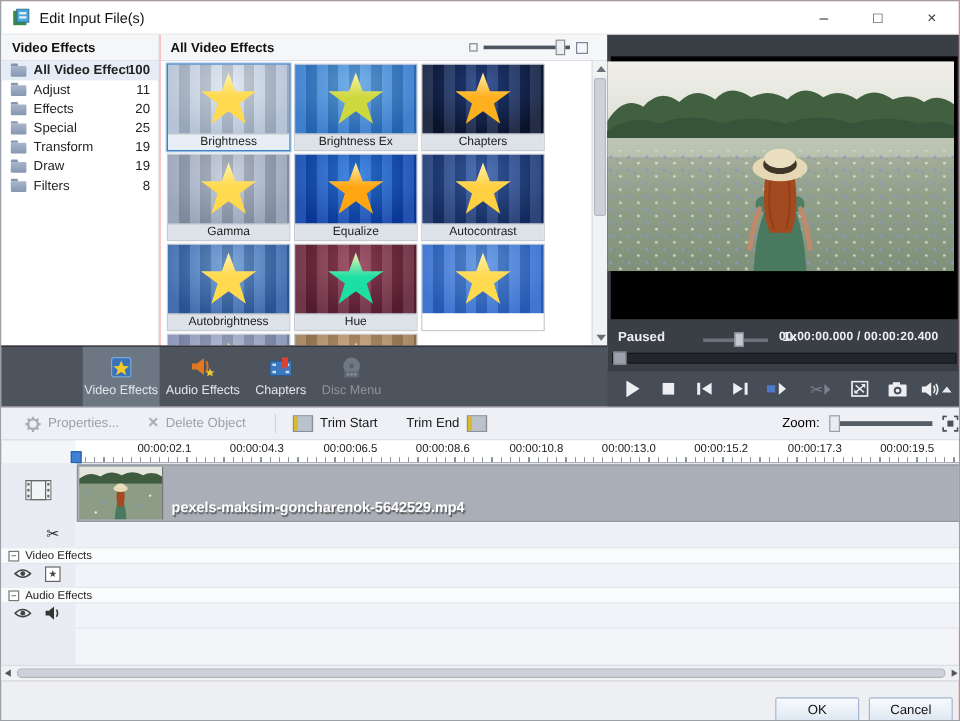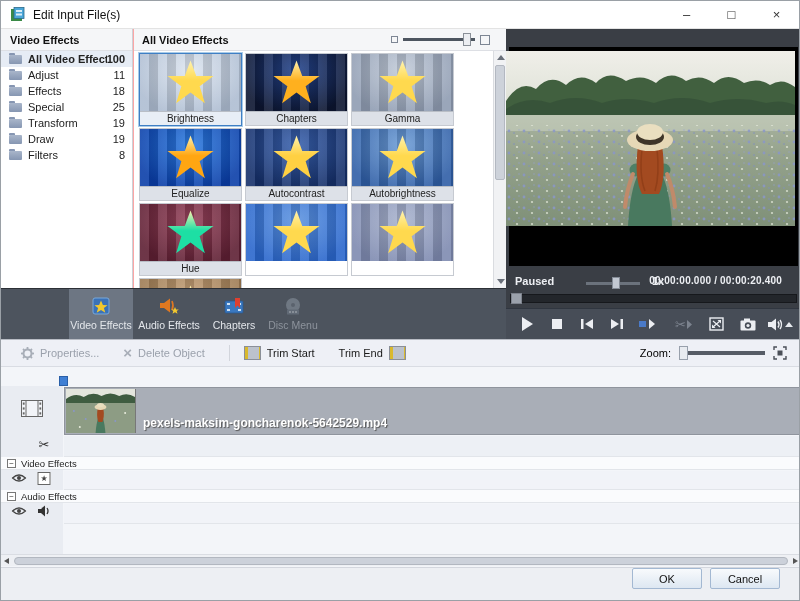--- a/index.html
+++ b/index.html
@@ -96,21 +96,21 @@
   .timeline{position:absolute;top:338px;left:0;width:800px;height:228px;background:#f3f5f9;border-top:1px solid #b8bcc4;}
   .tl-toolbar{position:absolute;top:0;left:0;width:100%;height:27px;background:#eef0f6;
               border-bottom:1px solid #d9dce3;display:flex;align-items:center;padding-left:20px;font-size:11px;}
   .tbtn{display:flex;align-items:center;gap:6px;margin-right:24px;}
   .tbtn.dim{color:#9ba1ac;}
   .tbtn.dark{color:#1a1a1a;}
   .tb-sep{width:1px;height:16px;background:#d2d5dc;margin:0 14px 0 0;}
   .xmark{font-size:15px;font-weight:bold;color:#a8aeb8;line-height:10px;}
   .film-chip{width:17px;height:14px;background:linear-gradient(90deg,#d9b92e 0 3px,#bcc2cc 3px 14px,#d9b92e 14px 17px);
              border:1px solid #8a8f98;}
-  .tl-zoom{margin-left:auto;display:flex;align-items:center;gap:8px;padding-right:14px;}
+  .tl-zoom{margin-left:auto;display:flex;align-items:center;gap:8px;padding-right:2px;}
   .zoom-track{width:86px;height:4px;background:#565c66;position:relative;}
   .zoom-handle{position:absolute;left:0;top:-5px;width:9px;height:14px;background:#e8ebf0;border:1px solid #98a0ac;}
 
   .ruler{position:absolute;top:27px;left:62px;right:1px;height:19px;background:#fff;border-bottom:1px solid #a8acb4;}
   .ruler::after{content:"";position:absolute;left:0;right:0;bottom:0;height:4px;
      background:repeating-linear-gradient(90deg,#8a8f98 0 1px,transparent 1px 7.7px);}
   .rlabel{position:absolute;top:2px;transform:translateX(-50%);font-size:9.5px;color:#222;white-space:nowrap;}
   .rl0{left:74px}.rl1{left:151px}.rl2{left:229px}.rl3{left:306px}.rl4{left:384px}
   .rl5{left:461px}.rl6{left:538px}.rl7{left:616px}.rl8{left:693px}
   .playhead{position:absolute;left:58px;top:36px;width:9px;height:10px;background:#3f7fd4;border:1px solid #2a5fa8;}
@@ -141,22 +141,22 @@
 
   .hscroll{position:absolute;top:214px;left:0;width:100%;height:12px;background:#eef0f4;border-top:1px solid #dadde3;}
   .hs-thumb{position:absolute;left:13px;right:13px;top:2px;height:8px;background:#ccd1da;
             border:1px solid #b2b7c0;border-radius:4px;}
   .hs-arrow{position:absolute;top:3px;width:0;height:0;border-top:3.5px solid transparent;border-bottom:3.5px solid transparent;}
   .hs-left{left:3px;border-right:5px solid #555;}
   .hs-right{right:3px;border-left:5px solid #555;}
 
   
   .footer{position:absolute;top:566px;left:0;width:100%;height:35px;background:#edeff3;
-          border-top:1px solid #d4d7de;display:flex;align-items:flex-start;justify-content:flex-end;
-          gap:8px;padding-right:19px;}
+          border-top:1px solid #d4d7de;display:flex;align-items:flex-end;justify-content:flex-end;
+          gap:8px;padding-right:5px;}
   .btn{width:70px;height:21px;border:1px solid #a3b8d2;border-radius:2px;font-size:11px;color:#111;
        background:linear-gradient(#f8fafc,#dde7f2);display:flex;align-items:center;justify-content:center;cursor:pointer;}
 </style>
 </head>
 <body>
 
 <div class="window">
 
   <div class="titlebar">
     <svg class="app-icon" viewBox="0 0 15 15">
@@ -181,21 +181,21 @@
       <span class="side-count">100</span>
     </div>
     <div class="side-item">
       <span class="folder"></span>
       <span class="side-label">Adjust</span>
       <span class="side-count">11</span>
     </div>
     <div class="side-item">
       <span class="folder"></span>
       <span class="side-label">Effects</span>
-      <span class="side-count">18</span>
+      <span class="side-count">20</span>
     </div>
     <div class="side-item">
       <span class="folder"></span>
       <span class="side-label">Special</span>
       <span class="side-count">25</span>
     </div>
     <div class="side-item">
       <span class="folder"></span>
       <span class="side-label">Transform</span>
       <span class="side-count">19</span>
@@ -222,20 +222,26 @@
         </span>
         <span class="sq-big"></span>
       </div>
     </div>
     <div class="grid">
       <div class="tile selected" style="--c1: #aebdd2; --c2: #dee6f0; --star: #ffd94e;">
         <div class="tile-img">
             <div class="tile-star"></div>
           </div>
         <div class="tile-label">Brightness</div>
+      </div>
+      <div class="tile" style="--c1: #2a70c8; --c2: #66aae6; --star: #cdd83e;">
+        <div class="tile-img">
+            <div class="tile-star"></div>
+          </div>
+        <div class="tile-label">Brightness Ex</div>
       </div>
       <div class="tile" style="--c1: #0c1530; --c2: #24448c; --star: #ffb01e;">
         <div class="tile-img">
             <div class="tile-star"></div>
           </div>
         <div class="tile-label">Chapters</div>
       </div>
       <div class="tile" style="--c1: #8f9cb2; --c2: #c3ccd9; --star: #ffd94e;">
         <div class="tile-img">
             <div class="tile-star"></div>
@@ -485,20 +491,31 @@
             <path d="M1,4 L1,1 L4,1"></path>
               <path d="M10,1 L13,1 L13,4"></path>
             <path d="M13,10 L13,13 L10,13"></path>
               <path d="M4,13 L1,13 L1,10"></path>
           </g>
           <rect x="4.5" y="4.5" width="5" height="5" fill="#4a4f58"></rect>
         </svg>
       </div>
     </div>
 
+    <div class="ruler">
+      <span class="rlabel rl0">00:00:02.1</span>
+      <span class="rlabel rl1">00:00:04.3</span>
+      <span class="rlabel rl2">00:00:06.5</span>
+      <span class="rlabel rl3">00:00:08.6</span>
+      <span class="rlabel rl4">00:00:10.8</span>
+      <span class="rlabel rl5">00:00:13.0</span>
+      <span class="rlabel rl6">00:00:15.2</span>
+      <span class="rlabel rl7">00:00:17.3</span>
+      <span class="rlabel rl8">00:00:19.5</span>
+    </div>
     <div class="playhead"></div>
 
     <div class="tracks">
       <div class="track-col"></div>
 
       <div class="clip-bar">
         <svg class="clip-thumb" viewBox="0 0 70 44" preserveAspectRatio="none">
           <rect width="70" height="10" fill="#e4e6dd"></rect>
           <path d="M0,10 Q9,3 18,8 Q27,2 36,7 Q45,2 54,7 Q62,3 70,8 L70,16 L0,16 Z" fill="#3f5c40"></path>
           <rect y="14" width="70" height="30" fill="#8d9c84"></rect>

